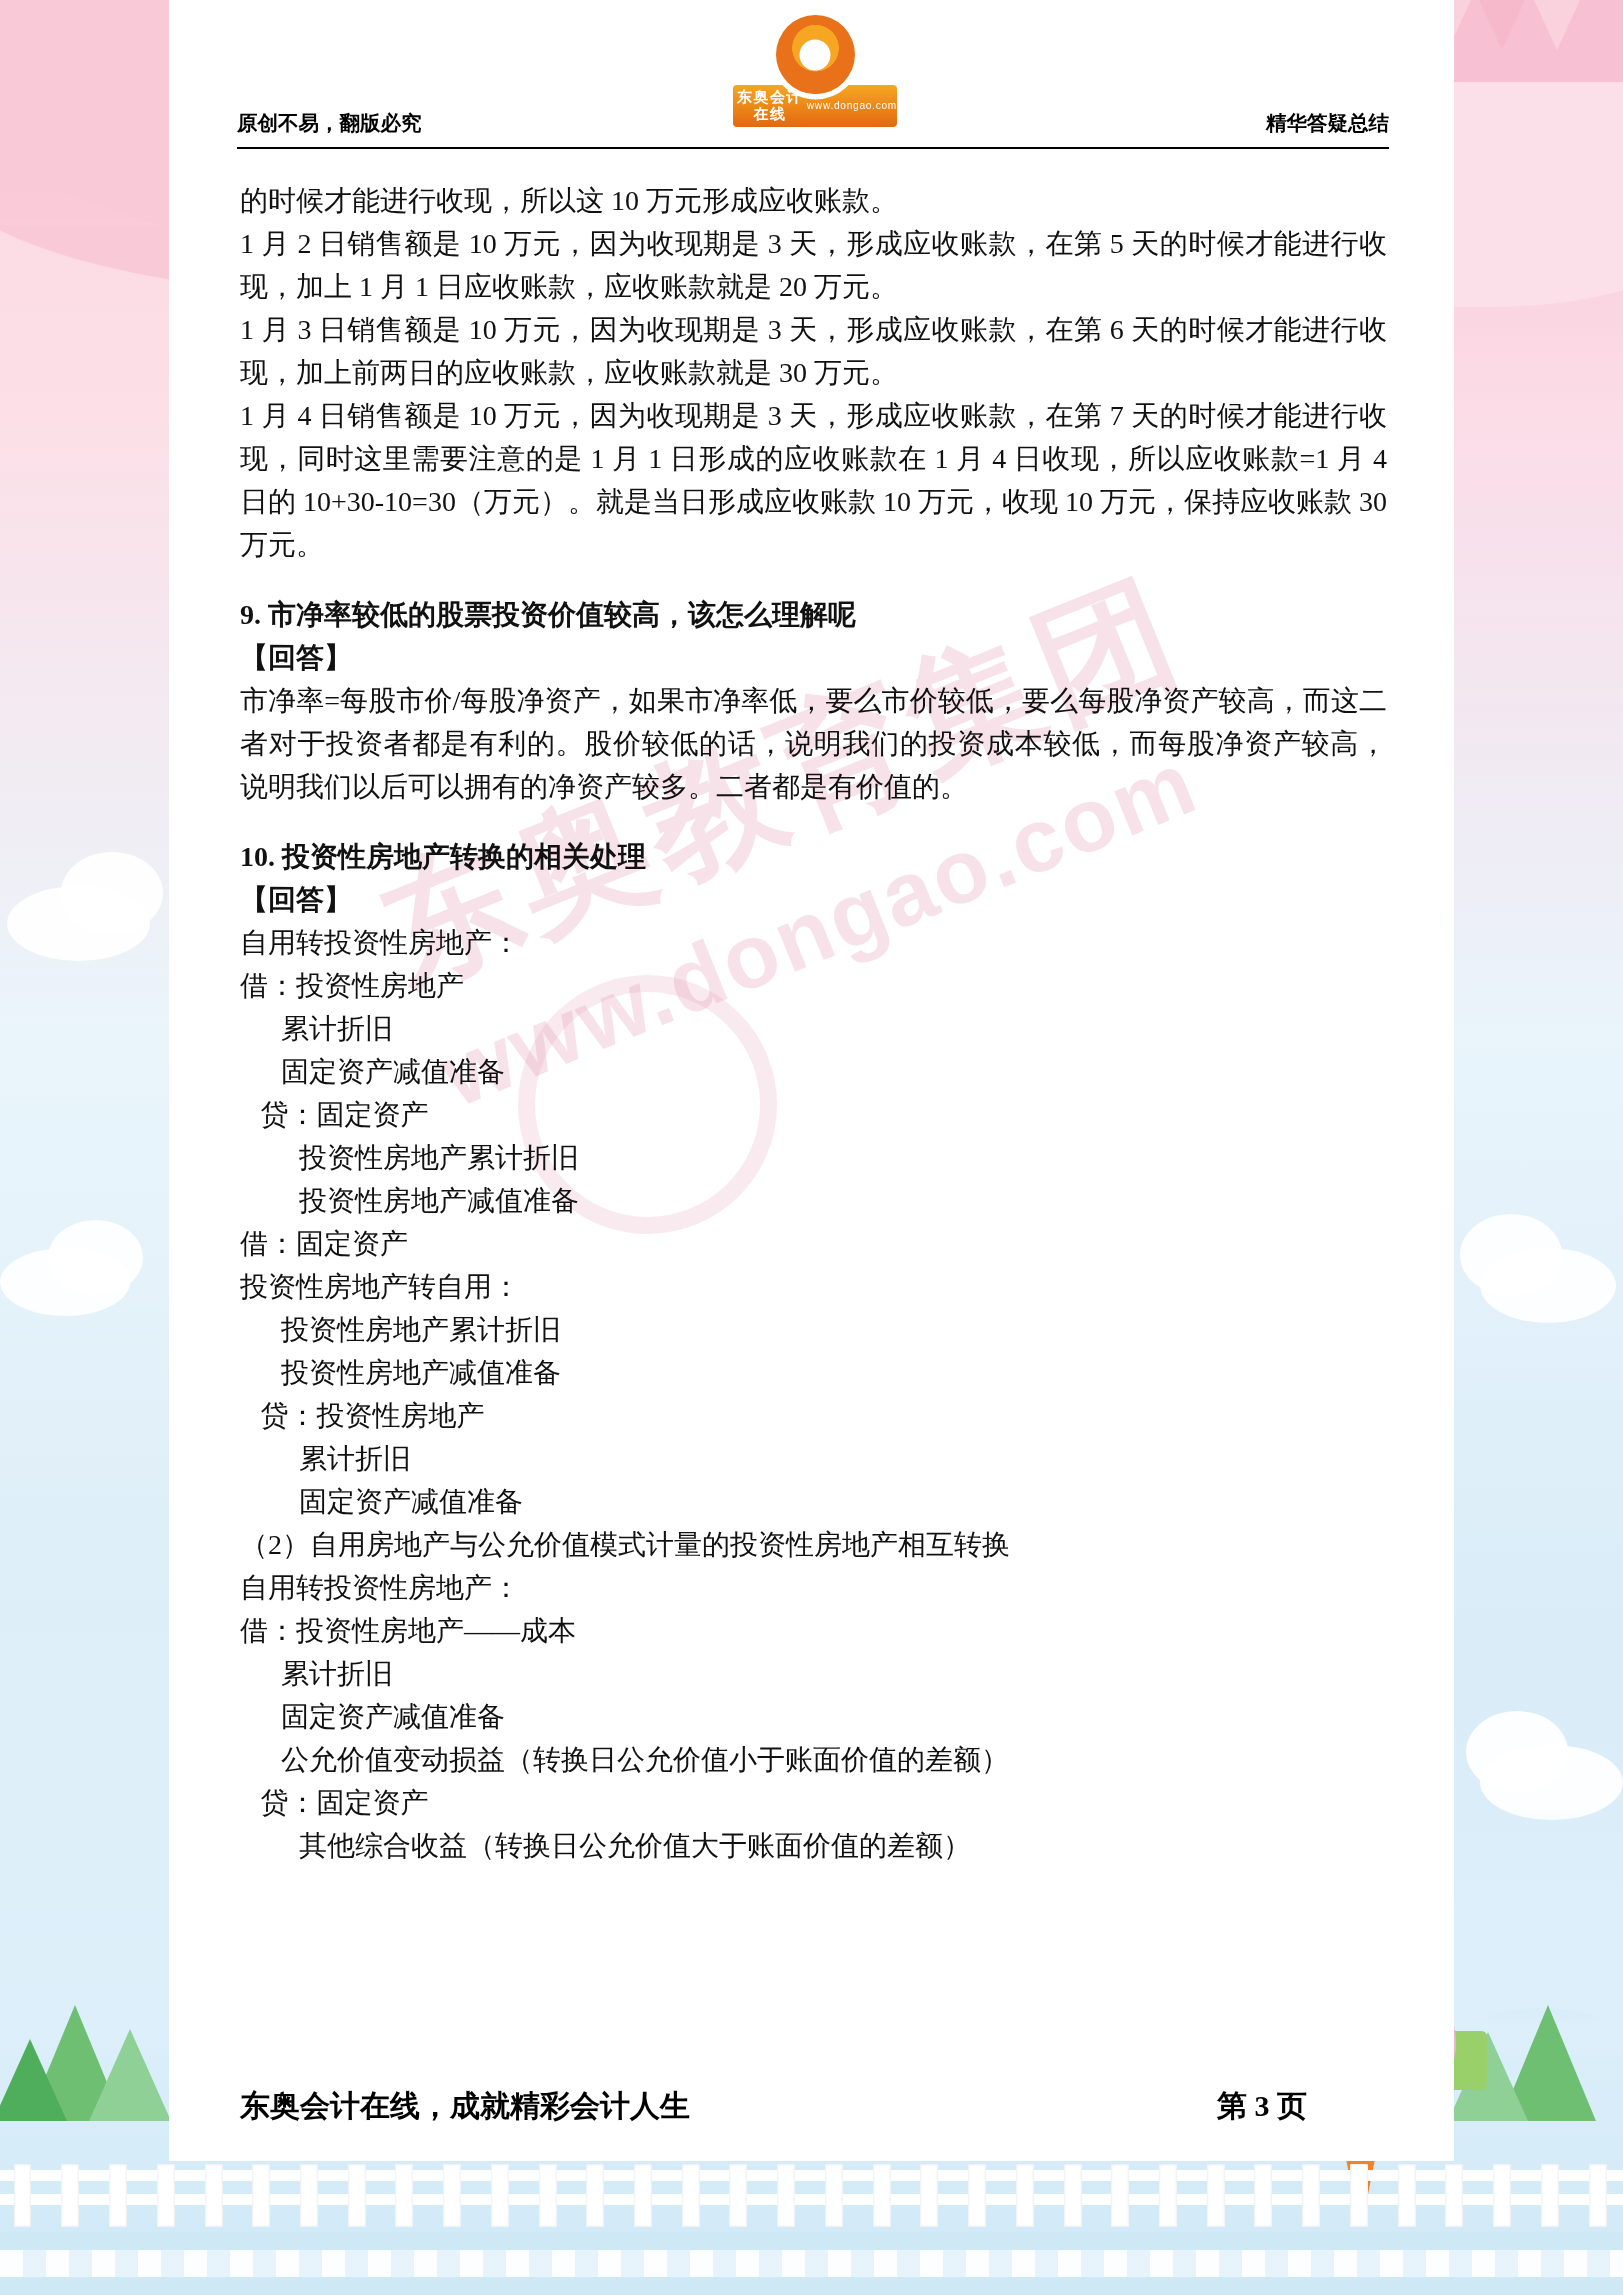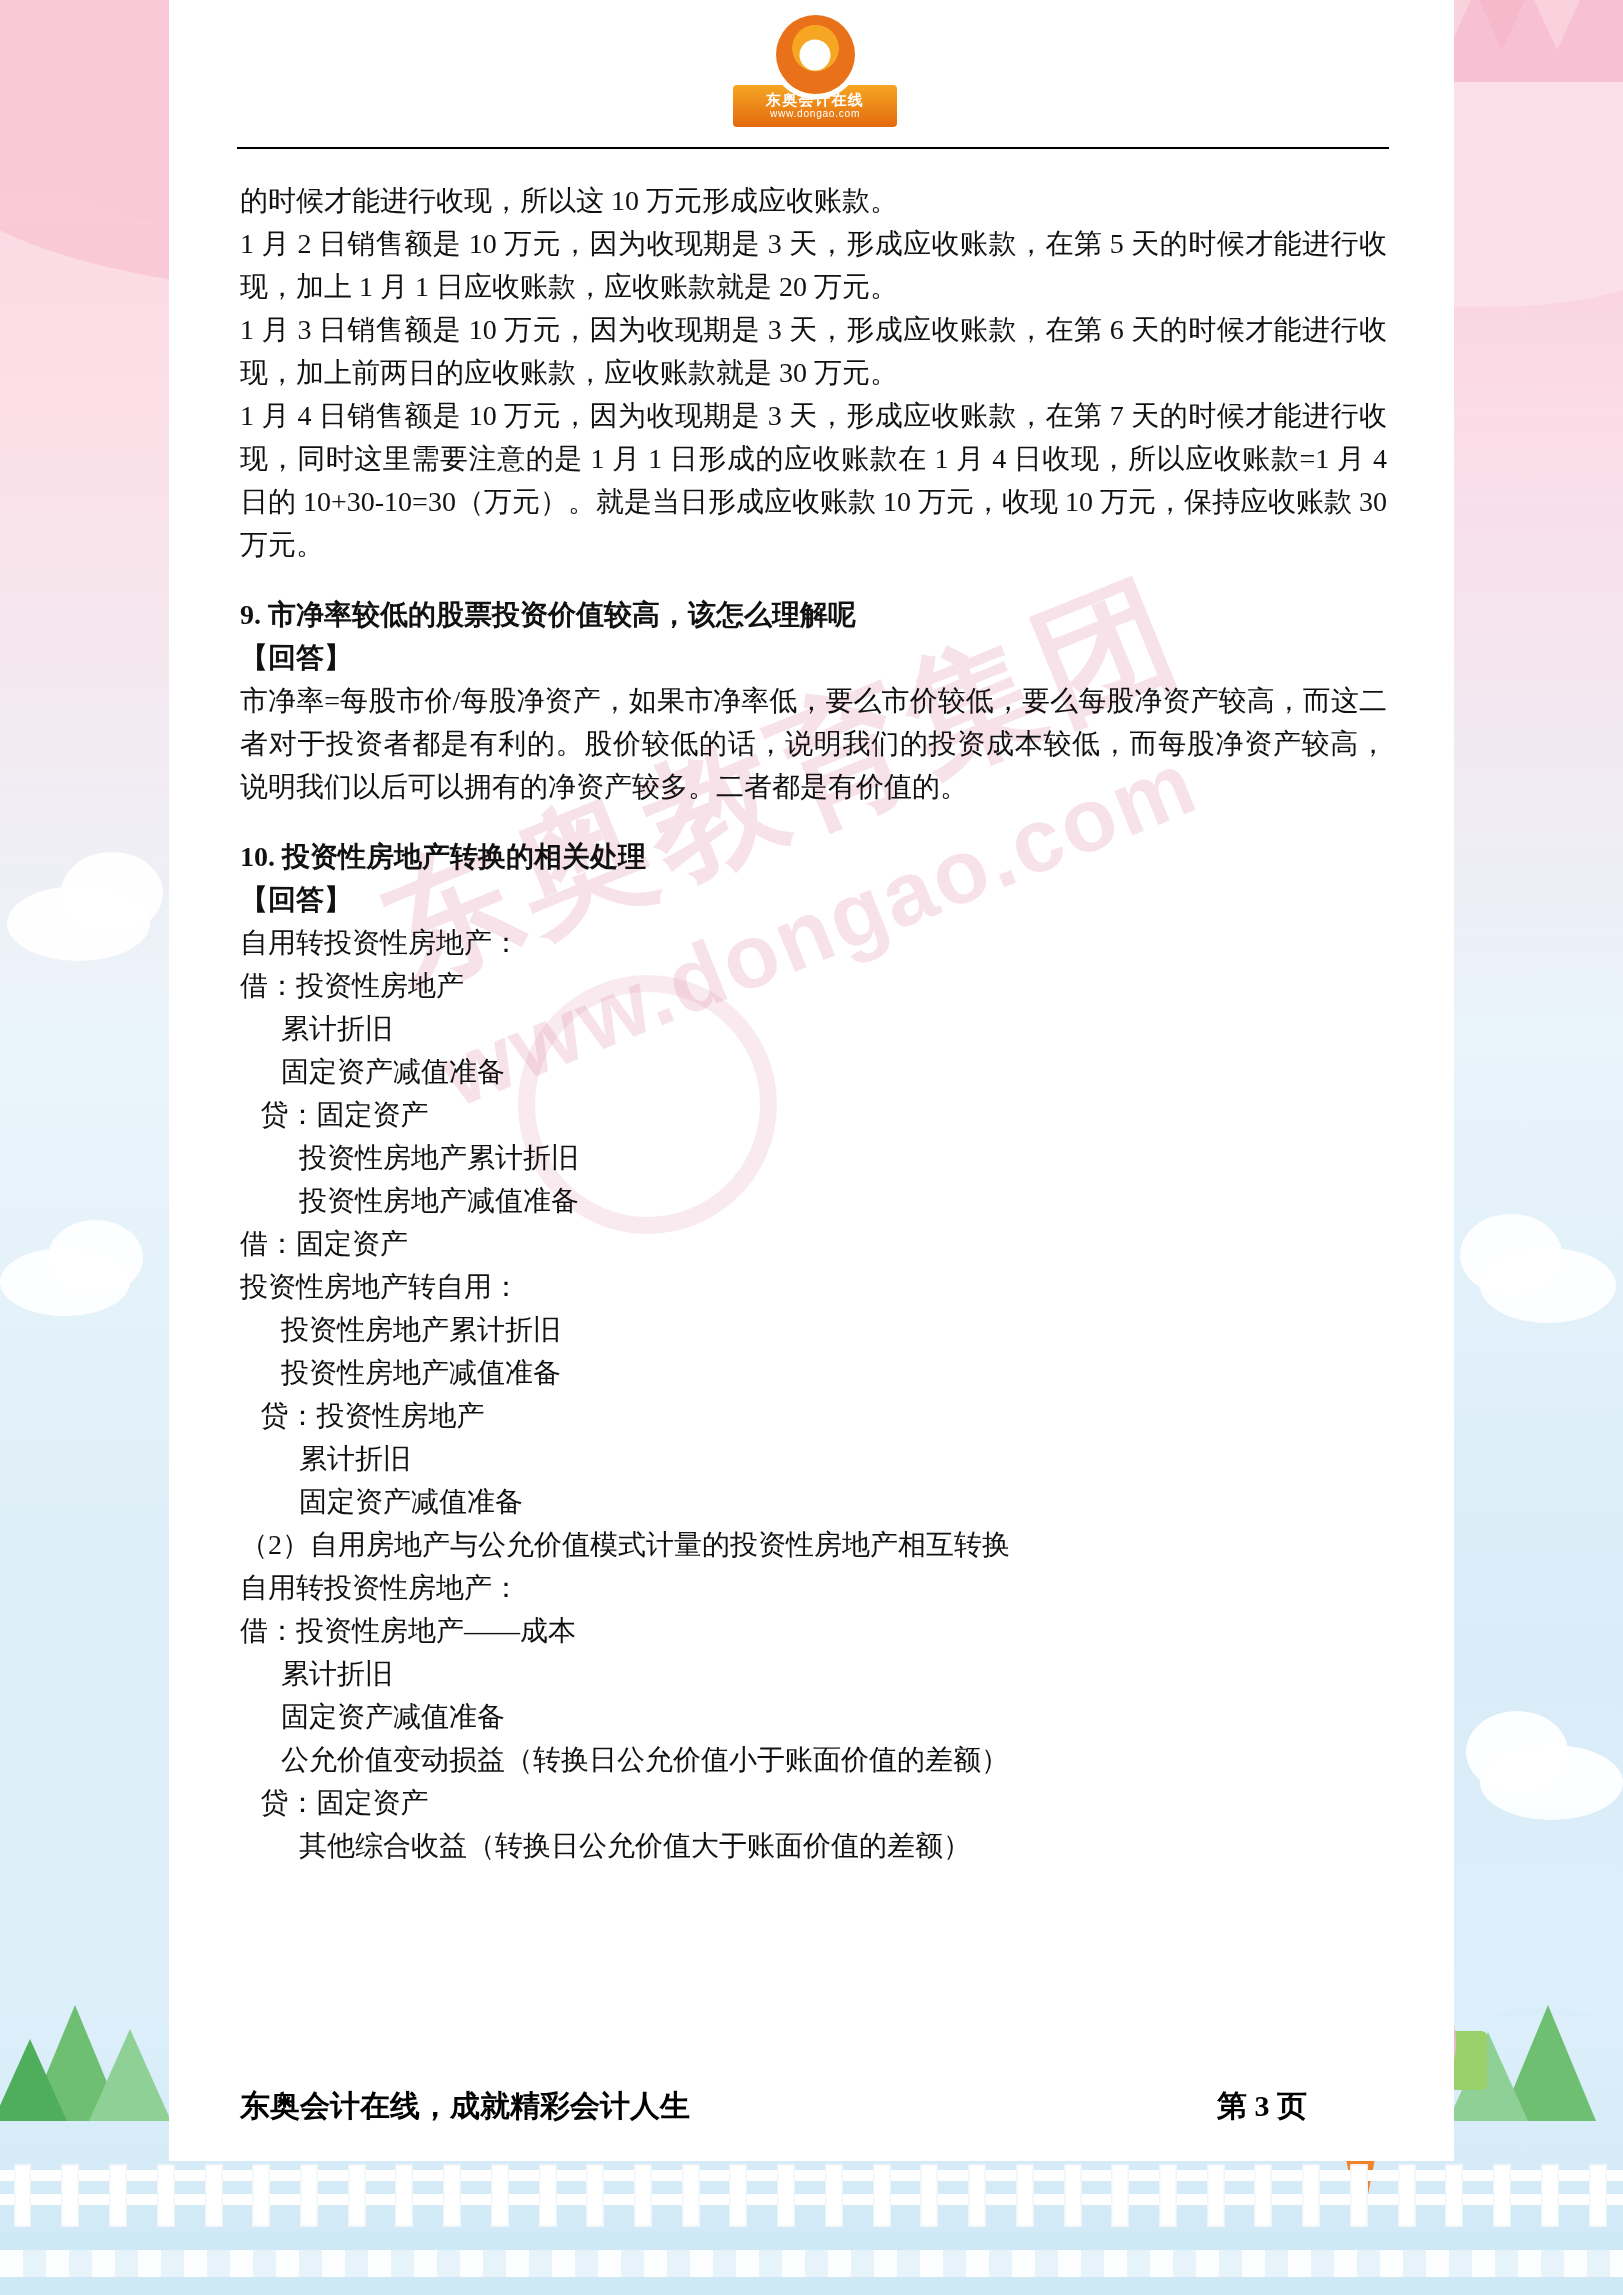--- a/index.html
+++ b/index.html
@@ -223,21 +223,21 @@
     width: 31px; height: 31px; border-radius: 50%;
     background: #fff;
   }
   .logo .plate {
     margin: -9.5px auto 0;
     width: 164px; height: 42px;
     background: linear-gradient(180deg,#f6a623,#e3690f);
     border-radius: 4.1px;
     color: #fff;
     font-family: "Liberation Sans", sans-serif;
-    display: flex; flex-direction: column; justify-content: center; align-items: center;
+    display: flex; flex-direction: row; justify-content: center; align-items: center;
     line-height: 1.1;
   }
   .logo .plate .cn { font-size: 15px; font-weight: bold; letter-spacing: 1.4px; }
   .logo .plate .en { font-size: 10.2px; letter-spacing: 0.7px; }
 
   
   .content {
     position: absolute;
     left: 240px;
     top: 179px;
@@ -415,20 +415,24 @@
   <div class="wm-circle"></div>
 
   <div class="logo">
     <div class="disc"></div>
     <div class="plate">
       <span class="cn">东奥会计在线</span>
       <span class="en">www.dongao.com</span>
     </div>
   </div>
 
+  <div class="header">
+    <span>原创不易，翻版必究</span>
+    <span>精华答疑总结</span>
+  </div>
   <div class="header-rule"></div>
 
   <div class="content">
     <p class="p-just">的时候才能进行收现，所以这 10 万元形成应收账款。</p>
     <p class="p-just">1 月 2 日销售额是 10 万元，因为收现期是 3 天，形成应收账款，在第 5 天的时候才能进行收现，加上 1 月 1 日应收账款，应收账款就是 20 万元。</p>
     <p class="p-just">1 月 3 日销售额是 10 万元，因为收现期是 3 天，形成应收账款，在第 6 天的时候才能进行收现，加上前两日的应收账款，应收账款就是 30 万元。</p>
     <p class="p-just">1 月 4 日销售额是 10 万元，因为收现期是 3 天，形成应收账款，在第 7 天的时候才能进行收现，同时这里需要注意的是 1 月 1 日形成的应收账款在 1 月 4 日收现，所以应收账款=1 月 4 日的 10+30-10=30（万元）。就是当日形成应收账款 10 万元，收现 10 万元，保持应收账款 30 万元。</p>
 
     <div class="gap"></div>
 

